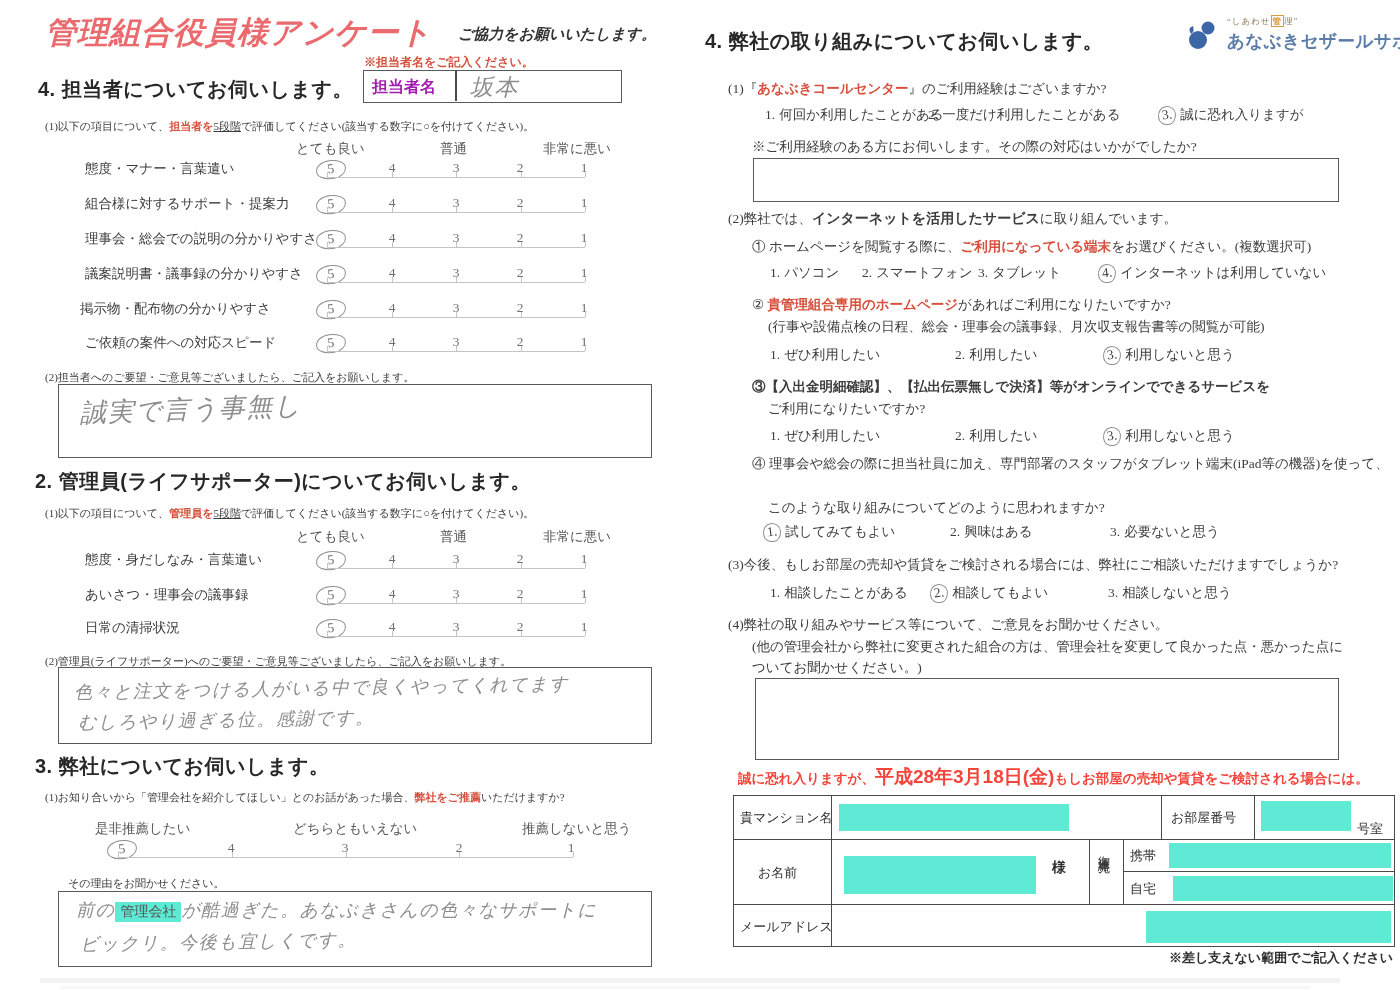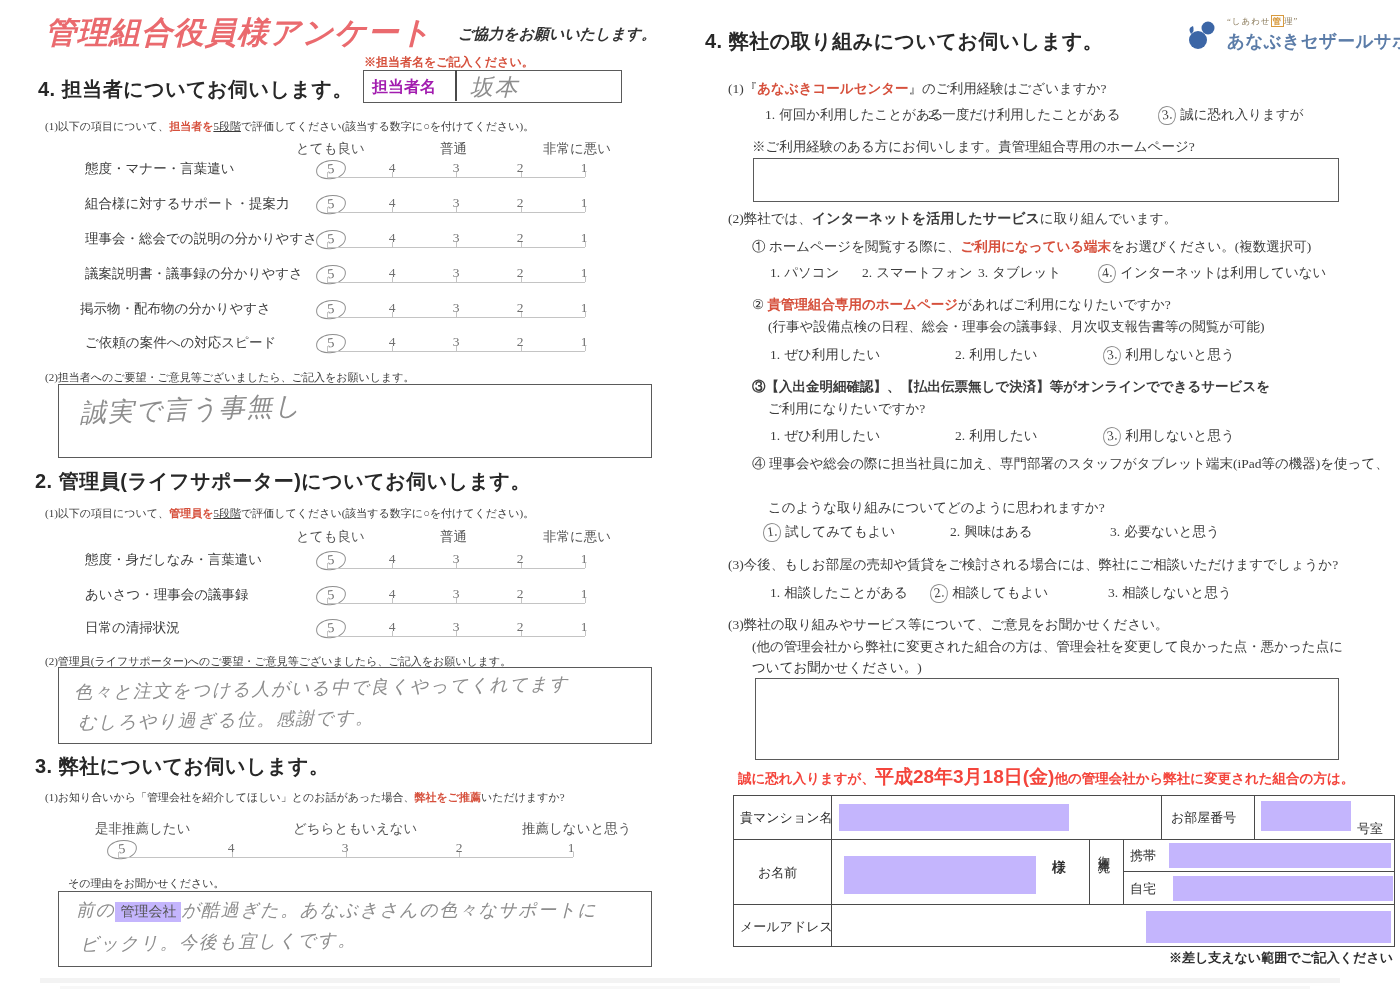--- a/index.html
+++ b/index.html
@@ -18,21 +18,21 @@
   .b{font-weight:bold}
   .u{text-decoration:underline}
   .num{display:inline-block;width:22px;text-align:center;color:#6f6f6f;font-size:13.5px}
   .circ{border:1.4px solid #8f8f8f;border-radius:52% 58% 47% 55%/58% 48% 60% 46%;
         transform:rotate(-7deg);padding:0 3px 1px;display:inline-block}
   .onum{margin-right:4px;color:#3c3c3c}
   .sline{position:absolute;border-bottom:1.2px solid #c4c4c4}
   .sline i{position:absolute;bottom:0;height:5px;border-left:1px solid #c4c4c4}
   .box{position:absolute;border:1.6px solid #5a5a5a;background:#fff}
   .hand{font-style:italic;color:#8d8d8d;letter-spacing:1.5px}
-  .redact{background:#c4b5fd;display:inline-block}
+  .redact{background:#5eead4;display:inline-block}
   .rowlabel{font-size:13.5px}
   .shead{font-size:13.5px;color:#555}
   .tline{position:absolute;background:#4a4a4a}
   .tlabel{font-size:13px;color:#2f2f2f}
   .vert{writing-mode:vertical-rl;letter-spacing:2px}
   .logo-name{font-family:"Liberation Sans",sans-serif;font-weight:bold;font-size:17.5px;color:#5b7ca8;letter-spacing:.5px}
   .logo-tag{font-size:8.5px;color:#8a7a5a;letter-spacing:1px}
   .tagbox{border:1px solid #d89a3e;color:#d89a3e;padding:0 1px;font-weight:bold}
   .deadline{font-family:"Liberation Sans",sans-serif;font-weight:bold;color:#f4453c}
   .artifact{position:absolute;background:#f0f0f0}
@@ -270,21 +270,21 @@
   </div>
 
   <div class="abs q2" style="left:728px;top:80px">
     <span>(1)『</span><span class="redb">あなぶきコールセンター</span><span>』のご利用経験はございますか?</span>
   </div>
   <div class="abs q2" style="left:0;top:106px">
     <span class="abs" style="left:765px"><span class="onum">1.</span><span>何回か利用したことがある</span></span>
     <span class="abs" style="left:928px"><span class="onum">2.</span><span>一度だけ利用したことがある</span></span>
     <span class="abs" style="left:1158px"><span class="onum circ">3.</span><span>誠に恐れ入りますが</span></span>
   </div>
-  <div class="abs q2" style="left:752px;top:138px">※ご利用経験のある方にお伺いします。貴管理組合専用のホームページ?</div>
+  <div class="abs q2" style="left:752px;top:138px">※ご利用経験のある方にお伺いします。その際の対応はいかがでしたか?</div>
   <div class="box" style="left:753px;top:158px;width:584px;height:42px"></div>
 
   <div class="abs q2" style="left:728px;top:210px">
     <span>(2)弊社では、</span><span class="b sans" style="font-size:14px">インターネットを活用したサービス</span><span>に取り組んでいます。</span>
   </div>
 
   <div class="abs q2" style="left:752px;top:238px">
     <span>① ホームページを閲覧する際に、</span><span class="redb">ご利用になっている端末</span><span>をお選びください。(複数選択可)</span>
   </div>
   <div class="abs q2" style="left:0;top:264px">
@@ -320,27 +320,27 @@
     <span class="abs" style="left:1110px"><span class="onum">3.</span><span>必要ないと思う</span></span>
   </div>
 
   <div class="abs q2" style="left:728px;top:556px">(3)今後、もしお部屋の売却や賃貸をご検討される場合には、弊社にご相談いただけますでしょうか?</div>
   <div class="abs q2" style="left:0;top:584px">
     <span class="abs" style="left:770px"><span class="onum">1.</span><span>相談したことがある</span></span>
     <span class="abs" style="left:930px"><span class="onum circ">2.</span><span>相談してもよい</span></span>
     <span class="abs" style="left:1108px"><span class="onum">3.</span><span>相談しないと思う</span></span>
   </div>
 
-  <div class="abs q2" style="left:728px;top:616px">(3)弊社の取り組みやサービス等について、ご意見をお聞かせください。</div>
+  <div class="abs q2" style="left:728px;top:616px">(4)弊社の取り組みやサービス等について、ご意見をお聞かせください。</div>
   <div class="abs q2" style="left:752px;top:638px">(他の管理会社から弊社に変更された組合の方は、管理会社を変更して良かった点・悪かった点に</div>
   <div class="abs q2" style="left:752px;top:659px">ついてお聞かせください。)</div>
   <div class="box" style="left:755px;top:678px;width:582px;height:80px"></div>
 
   <div class="abs deadline" style="left:738px;top:764px">
-    <span style="font-size:13.5px">誠に恐れ入りますが、</span><span style="font-size:19px">平成28年3月18日(金)</span><span style="font-size:13.5px">他の管理会社から弊社に変更された組合の方は。</span>
+    <span style="font-size:13.5px">誠に恐れ入りますが、</span><span style="font-size:19px">平成28年3月18日(金)</span><span style="font-size:13.5px">もしお部屋の売却や賃貸をご検討される場合には。</span>
   </div>
 
   <div class="abs" style="left:733px;top:795px;width:660px;height:150px;border:1.6px solid #4a4a4a">
     <div class="tline" style="left:97px;top:0;width:1.4px;height:150px"></div>
     <div class="tline" style="left:0;top:43px;width:660px;height:1.4px"></div>
     <div class="tline" style="left:427px;top:0;width:1.4px;height:43px"></div>
     <div class="tline" style="left:520px;top:0;width:1.4px;height:43px"></div>
     <div class="tline" style="left:0;top:108px;width:660px;height:1.4px"></div>
     <div class="tline" style="left:355px;top:43px;width:1.4px;height:65px"></div>
     <div class="tline" style="left:389px;top:43px;width:1.4px;height:65px"></div>

